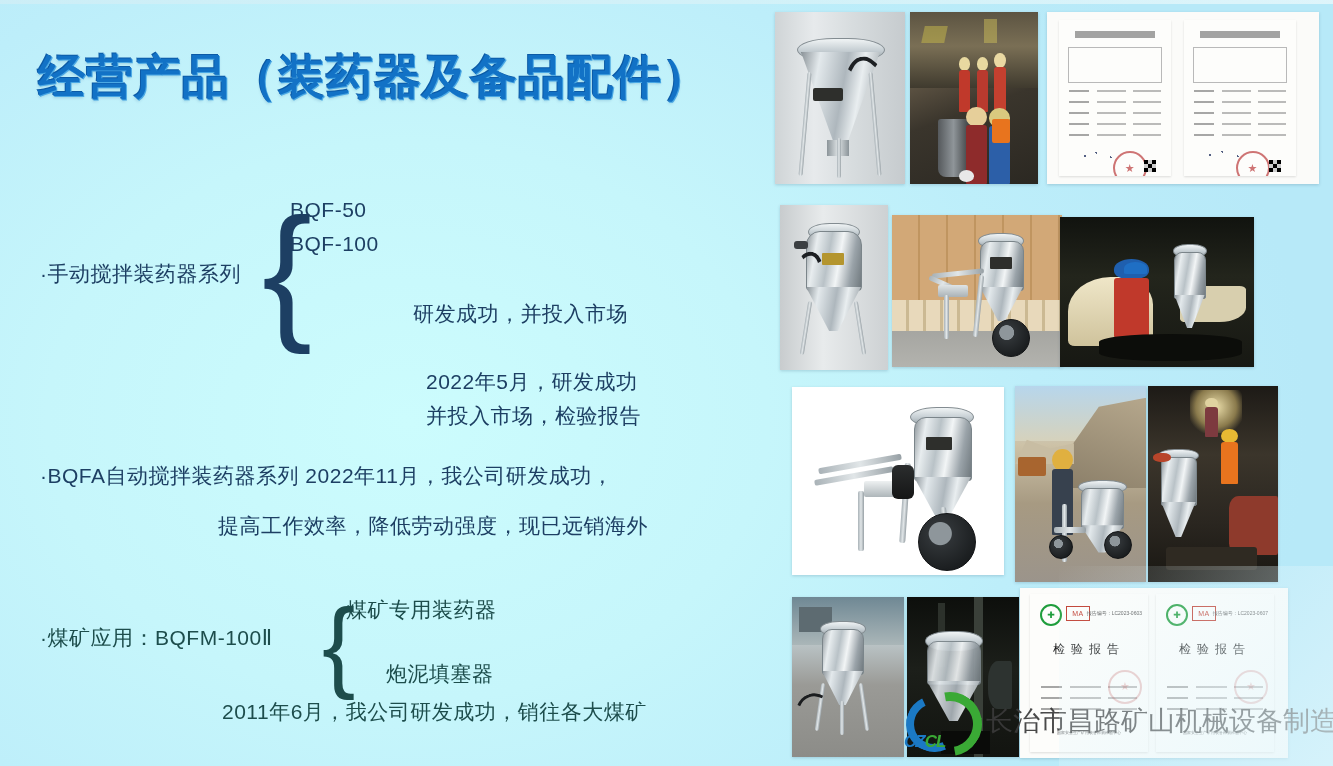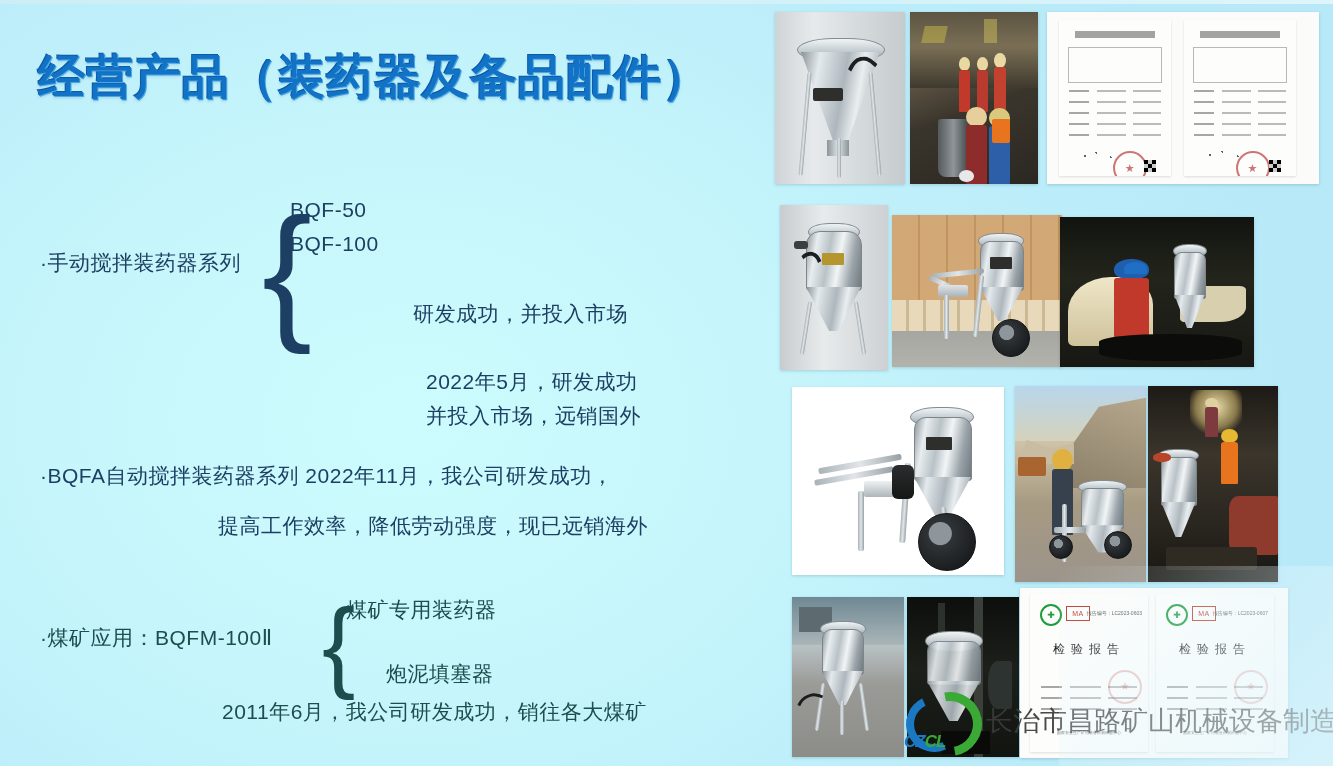--- a/index.html
+++ b/index.html
@@ -223,29 +223,29 @@
 </head>
 <body>
 
 <div id="slide">
 
   <div class="left-col">
 
     <div class="slide-title">经营产品（装药器及备品配件）</div>
 
 
-    <div class="line" style="left:40px; top:249px;text-align:right;">·手动搅拌装药器系列</div>
+    <div class="line" style="left:40px; top:260px;text-align:right;">·手动搅拌装药器系列</div>
 
     <div class="brace" style="left:262px; top:196px; font-size:150px;">{</div>
 
     <div class="line" style="left:290px; top:198px;">BQF-50</div>
     <div class="line" style="left:290px; top:232px;">BQF-100</div>
     <div class="line" style="left:413px; top:300px;">研发成功，并投入市场</div>
     <div class="line" style="left:426px; top:368px;">2022年5月，研发成功</div>
-    <div class="line" style="left:426px; top:402px;">并投入市场，远销国外</div>
+    <div class="line" style="left:426px; top:402px;">并投入市场，检验报告</div>
 
     <div class="line" style="left:40px; top:462px;">·BQFA自动搅拌装药器系列  2022年11月，我公司研发成功，</div>
     <div class="line" style="left:218px; top:512px;">提高工作效率，降低劳动强度，现已远销海外</div>
 
     <div class="line teal" style="left:40px; top:624px;">·煤矿应用：BQFM-100Ⅱ</div>
 
     <div class="brace teal" style="left:322px; top:594px; font-size:100px;">{</div>
 
     <div class="line teal" style="left:346px; top:596px;">煤矿专用装药器</div>
     <div class="line teal" style="left:346px; top:660px;margin-left:40px;">炮泥填塞器</div>

